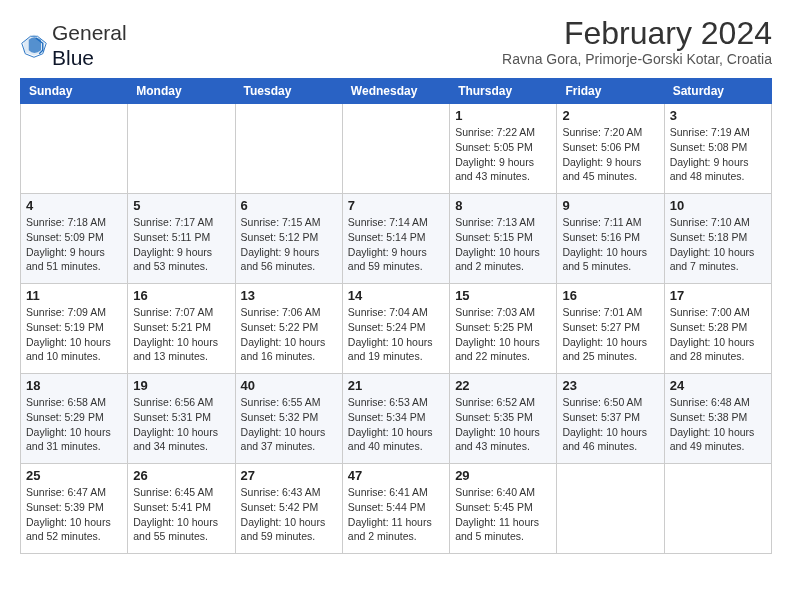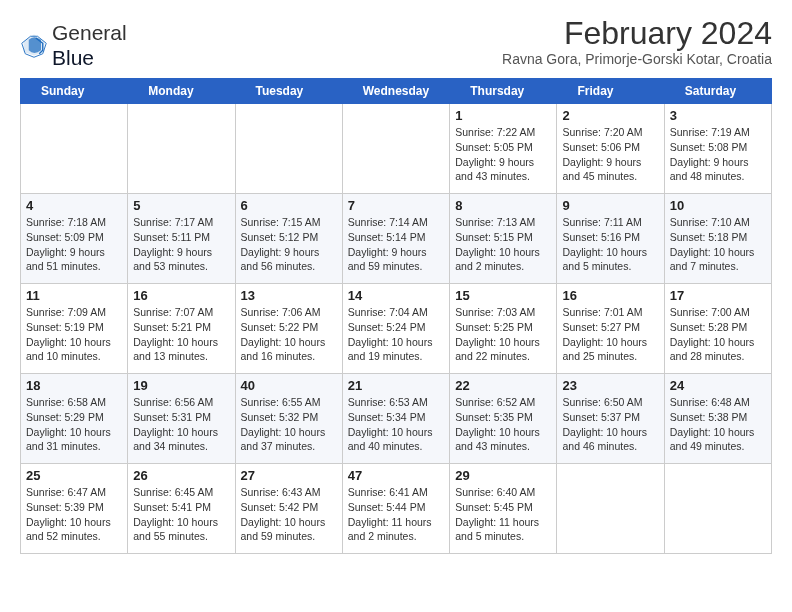--- a/index.html
+++ b/index.html
@@ -46,21 +46,21 @@
       color: #555;
     }
     .calendar {
       width: 100%;
       border-collapse: collapse;
       font-size: 11px;
     }
     .calendar thead th {
       background: #2962c4;
       color: #fff;
-      padding: 5px 20px;
+      padding: 5px 8px;
       text-align: left;
       font-size: 12px;
       font-weight: bold;
       border: 1px solid #2962c4;
     }
     .calendar tbody td {
       border: 1px solid #ccc;
       vertical-align: top;
       padding: 4px 5px;
       width: calc(100% / 7);

